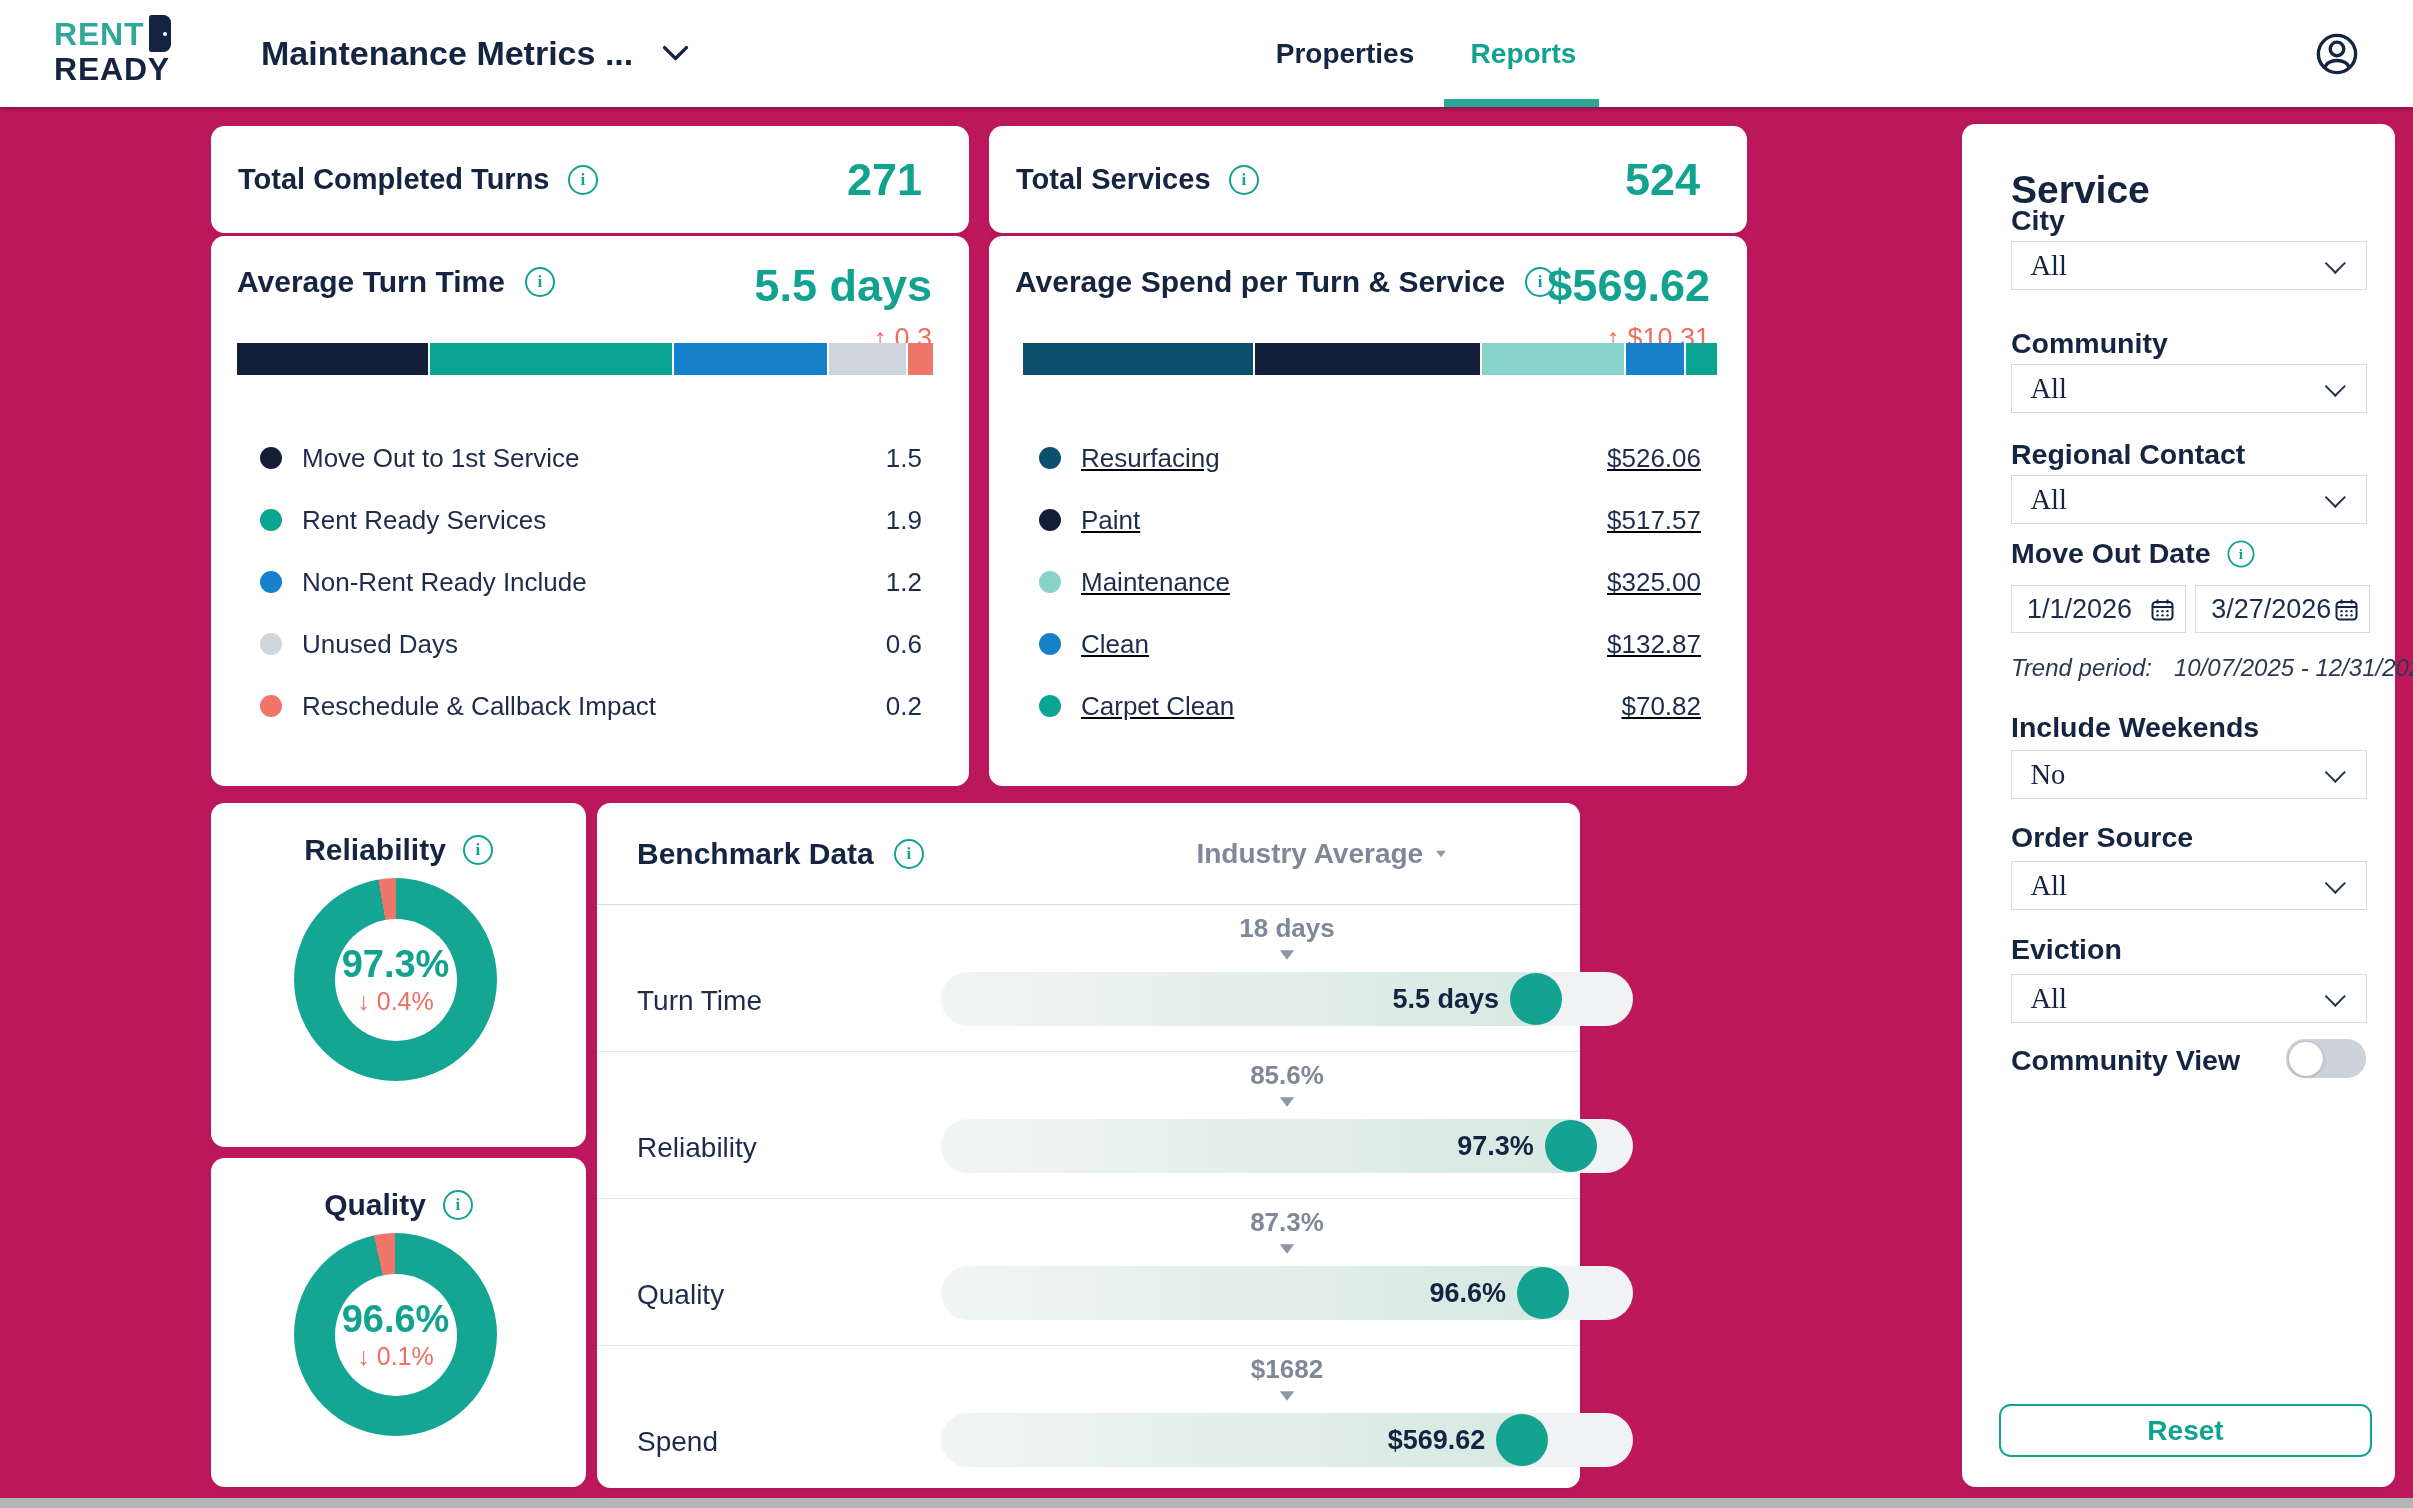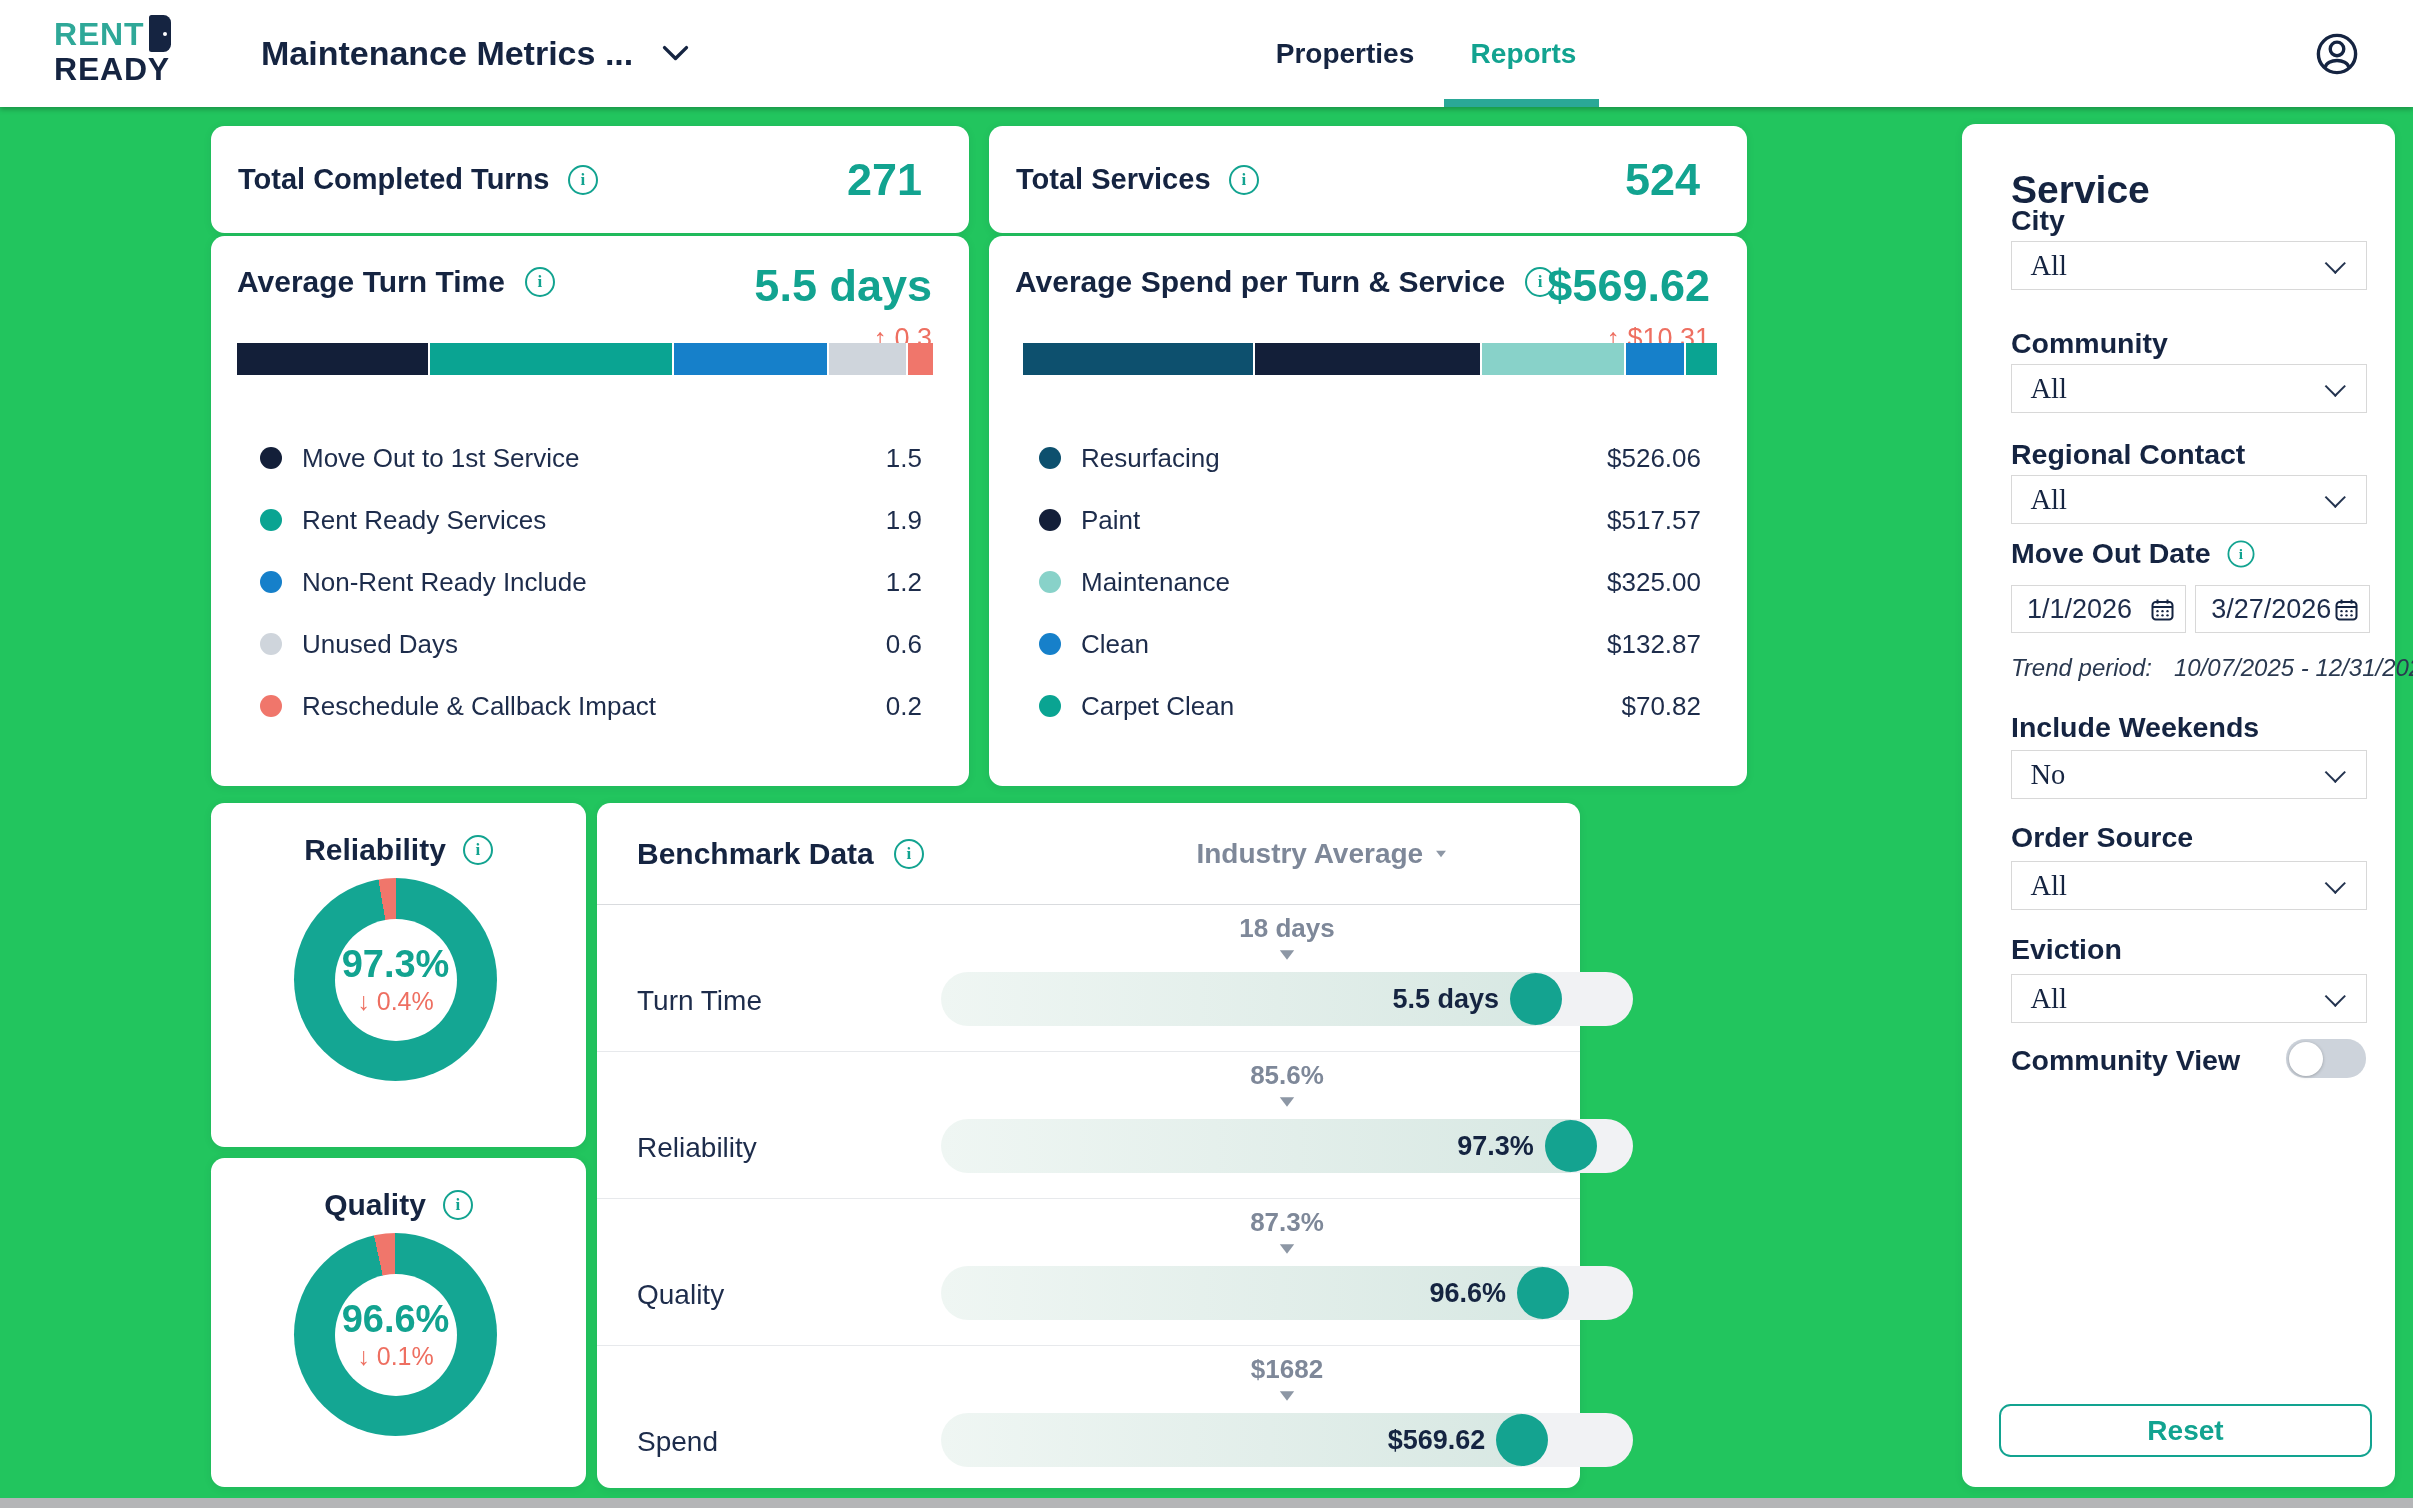--- a/index.html
+++ b/index.html
@@ -1,16 +1,16 @@
 <!DOCTYPE html>
 <html style="font-size:13.4px"><head>
 <meta charset="utf-8">
 <style>
   html,body{margin:0;padding:0;background:#eef0f2;font-family:"Liberation Sans",sans-serif;}
-  .screen{position:relative;width:2413px;height:1508px;overflow:hidden;background:#22c55e;}
+  .screen{position:relative;width:2413px;height:1508px;overflow:hidden;background:#be185d;}
   
   .header{position:absolute;left:0;top:0;width:2413px;height:107px;background:#fff;box-shadow:0 3.4px 5px rgba(0,0,0,.25);z-index:5;}
   .logo{position:absolute;left:54px;top:15px;line-height:34px;font-weight:bold;font-size:32px;letter-spacing:0.8px;}
   .logo .l1{color:#2fa898;display:flex;align-items:center;gap:5px;}
   .logo .l2{color:#152441;}
   .door{display:inline-block;width:22px;height:37px;background:#152441;border-radius:2.5px 7.5px 7.5px 2.5px;position:relative;}
   .door:after{content:"";position:absolute;right:4.2px;top:17px;width:4.2px;height:4.2px;border-radius:50%;background:#fff;}
   .app-title{position:absolute;left:261px;top:0;height:107px;display:flex;align-items:center;gap:28.5px;font-size:34px;font-weight:bold;color:#152441;cursor:pointer;}
   .tab{position:absolute;top:0;height:107px;display:flex;align-items:center;justify-content:center;font-size:28px;font-weight:bold;cursor:pointer;}
   .tab.properties{left:1274px;width:142px;color:#152441;}
@@ -27,21 +27,21 @@
   .big-value{position:absolute;right:37px;top:23.5px;text-align:right;}
   .big-value .v{font-size:45px;font-weight:bold;color:#12a390;}
   .big-value .d{margin-top:11.7px;font-size:27px;color:#ee6f61;}
   .stackbar{position:absolute;top:107px;height:32px;display:flex;overflow:hidden;}
   .stackbar .seg{height:100%;}
   .stackbar .seg + .seg{border-left:2.5px solid #fff;}
   #bar-turn{left:26px;right:36px;}
   #bar-spend{left:34px;right:30px;}
   .legend{position:absolute;top:191px;}
   #legend-turn{left:49px;right:47px;}
-  #legend-spend{left:50px;right:46px;}
+  #legend-spend{left:50px;right:46px;text-decoration:underline;}
   .lrow{display:flex;align-items:center;height:62px;}
   .lrow .dot{width:22px;height:22px;border-radius:50%;margin-right:20px;flex:0 0 auto;}
   .lrow .lab{font-size:26px;color:#1d2c4b;}
   .lrow .val{margin-left:auto;font-size:26px;color:#1d2c4b;}
   
   .donut-title{position:absolute;left:0;right:0;top:30px;display:flex;align-items:center;justify-content:center;gap:17px;font-size:30px;font-weight:bold;color:#152441;}
   .donut{position:absolute;left:83px;top:75px;width:203px;height:203px;border-radius:50%;display:flex;align-items:center;justify-content:center;}
   .hole{width:122px;height:122px;border-radius:50%;background:#fff;display:flex;flex-direction:column;align-items:center;justify-content:center;}
   .hole .pct{font-size:38px;font-weight:bold;color:#12a390;}
   .hole .delta{font-size:25px;color:#ee6f61;margin-top:1.7px;}

